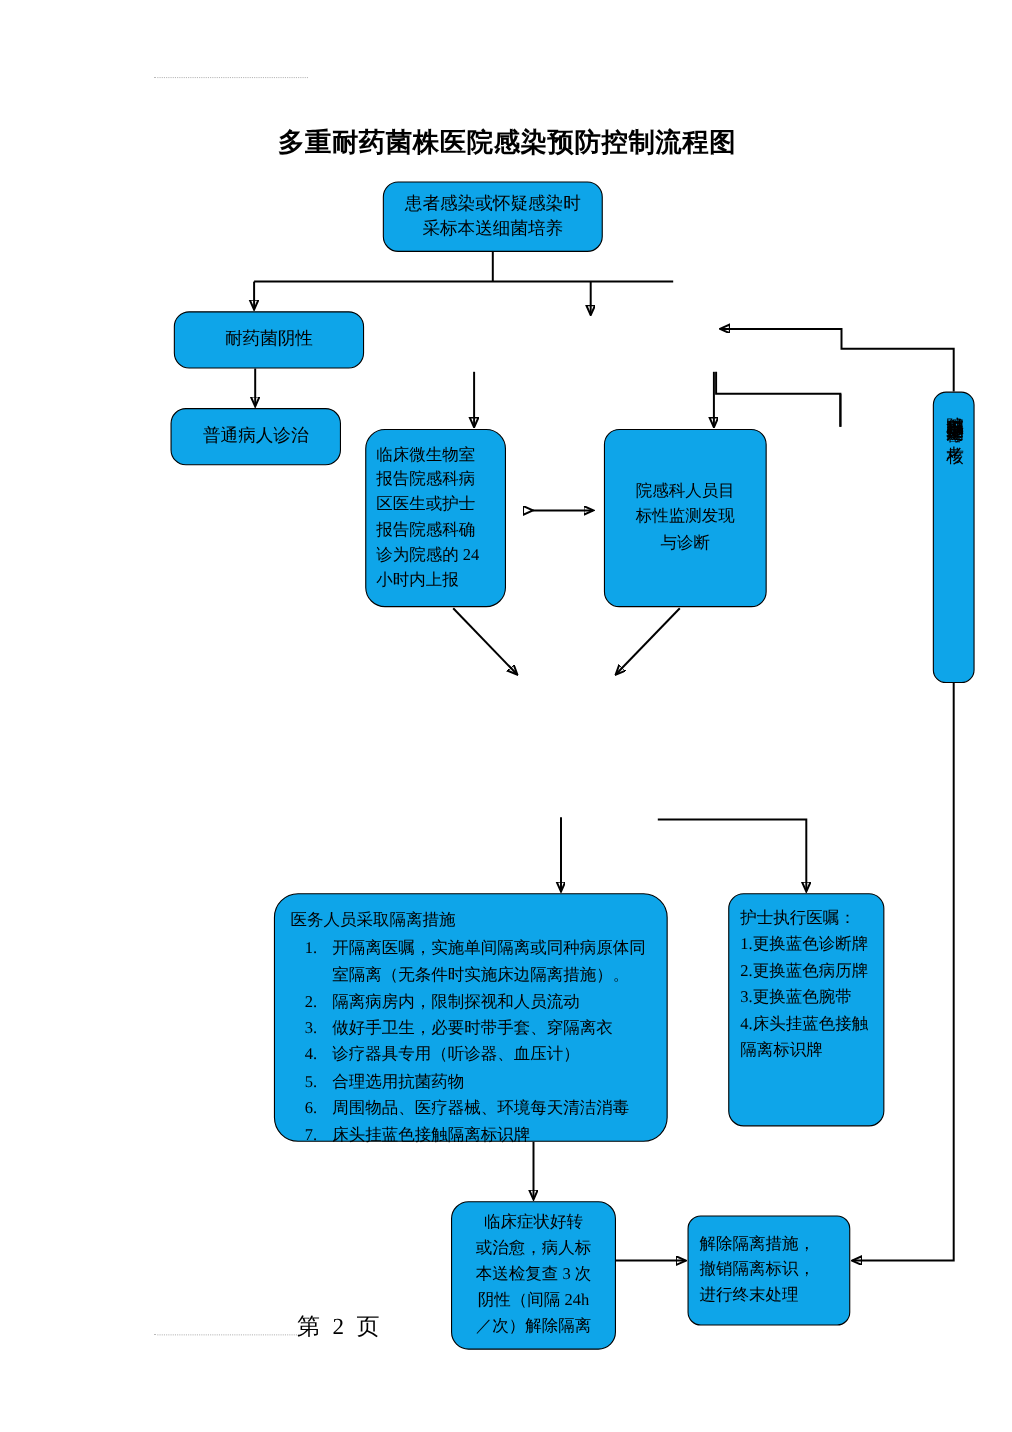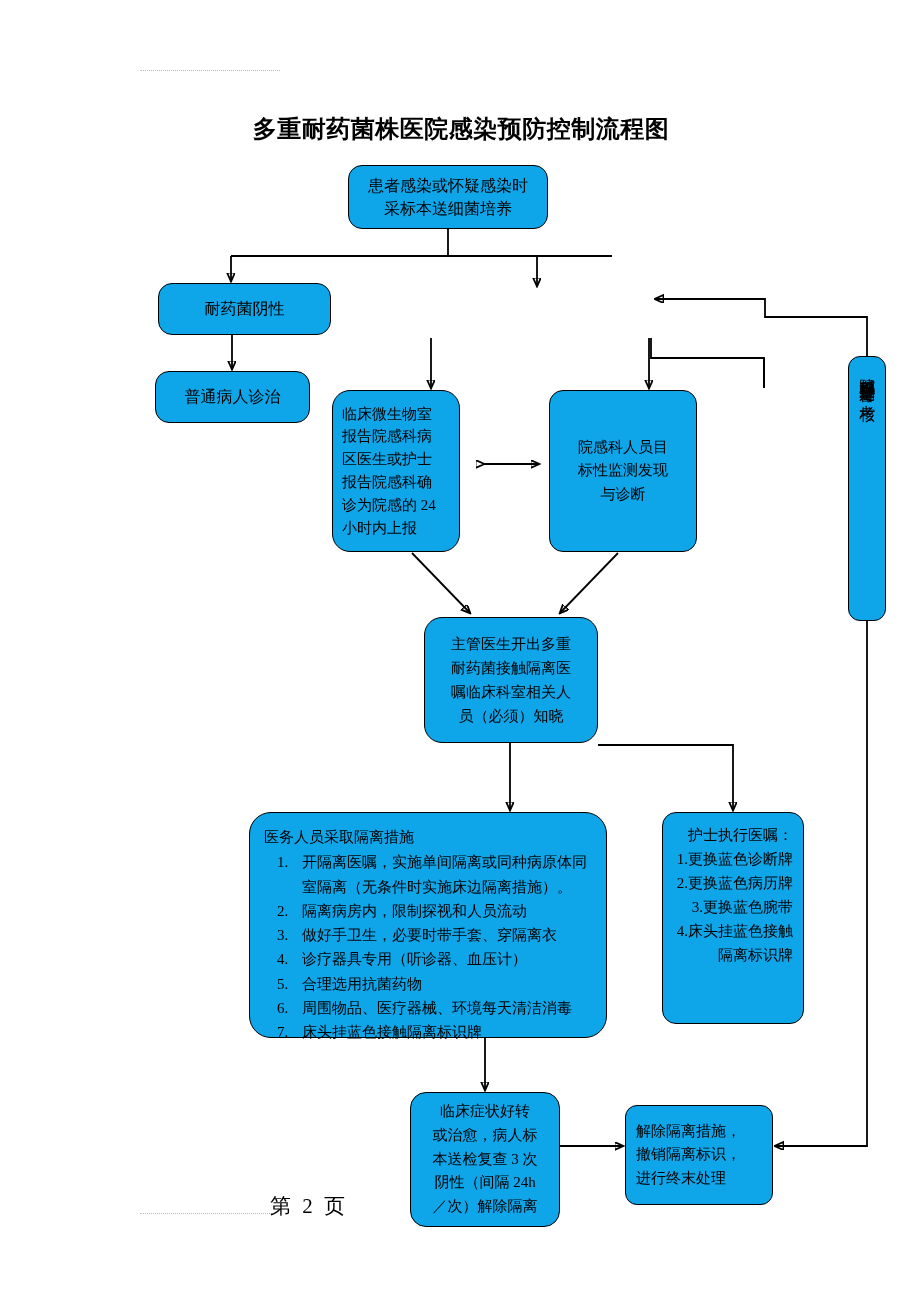--- a/index.html
+++ b/index.html
@@ -103,21 +103,21 @@
     left:249px; top:812px; width:358px; height:226px;
     border-radius:22px;
     align-items:flex-start; justify-content:center;
     text-align:left; padding:12px 14px 10px 14px;
     font-size:15px; line-height:1.62;
   }
   #n-nurse {
     left:662px; top:812px; width:142px; height:212px;
     border-radius:14px;
     align-items:flex-start; justify-content:flex-start;
-    text-align:right; padding:10px 10px; font-size:15px; line-height:1.6;
+    text-align:left; padding:10px 10px; font-size:15px; line-height:1.6;
   }
   #n-recheck {
     left:410px; top:1092px; width:150px; height:135px;
     font-size:15px; line-height:1.58; border-radius:16px;
   }
   #n-release {
     left:625px; top:1105px; width:148px; height:100px;
     font-size:15px; line-height:1.55;
     justify-content:flex-start; text-align:left; padding:6px 10px;
     border-radius:12px;
@@ -234,26 +234,20 @@
 诊为院感的 24
 小时内上报</span>
   </div>
 
   <div class="node" id="n-surveil">
     <span class="txt">院感科人员目
 标性监测发现
 与诊断</span>
   </div>
 
-  <div class="node" id="n-order">
-    <span class="txt">主管医生开出多重
-耐药菌接触隔离医
-嘱临床科室相关人
-员（必须）知晓</span>
-  </div>
 
   <div class="node" id="n-measures">
     <div style="width:100%">
       <span class="meas-head">医务人员采取隔离措施</span>
       <ol class="meas-list">
         <li>开隔离医嘱，实施单间隔离或同种病原体同室隔离（无条件时实施床边隔离措施）。</li>
         <li>隔离病房内，限制探视和人员流动</li>
         <li>做好手卫生，必要时带手套、穿隔离衣</li>
         <li>诊疗器具专用（听诊器、血压计）</li>
         <li>合理选用抗菌药物</li>

